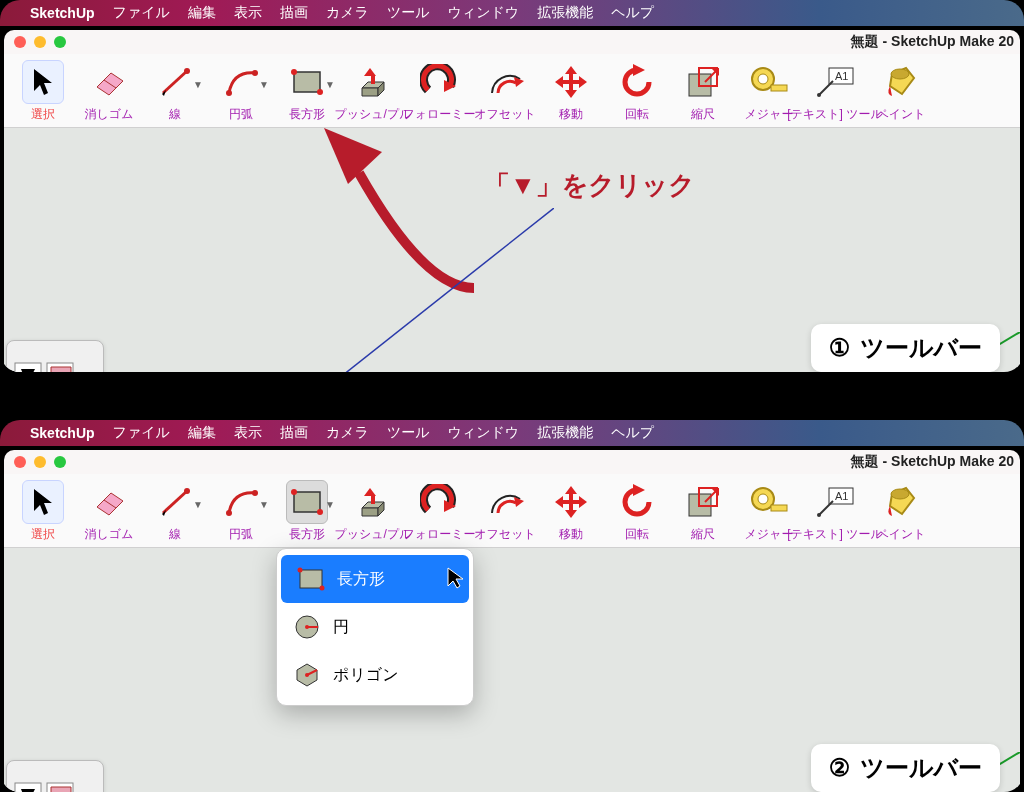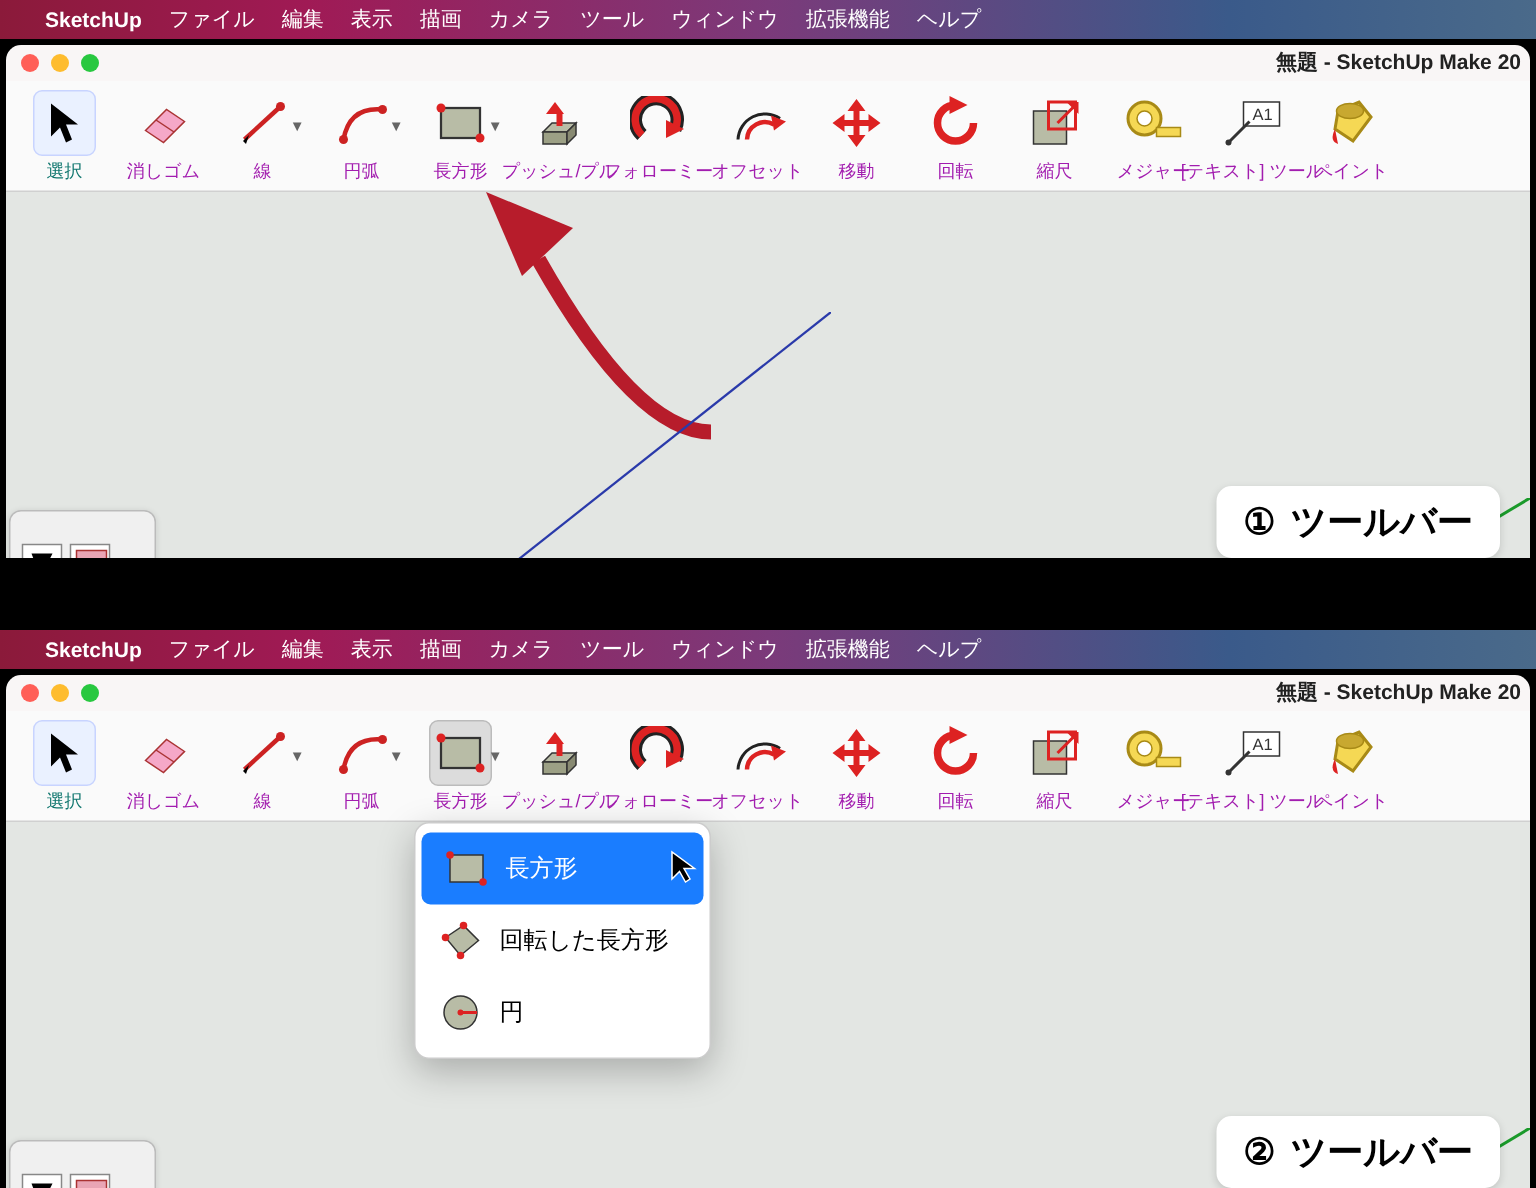--- a/index.html
+++ b/index.html
@@ -1,29 +1,29 @@
 <!DOCTYPE html>
 <html><head>
 <meta charset="utf-8">
 <style>
   * { box-sizing: border-box; margin: 0; padding: 0; }
   body { font-family: -apple-system, "Helvetica Neue", sans-serif; background: #000; width: 1024px; height: 792px; overflow: hidden; }
-  .panel { position: relative; overflow: hidden; }
+  .panel { position: relative; overflow: hidden; border-radius: 20px; }
   .menubar { height: 26px; background: linear-gradient(90deg, #8b1a3a 0%, #a01a55 20%, #7b3a7a 50%, #3a5a8a 80%, #4a6a8a 100%); display: flex; align-items: center; padding: 0 12px; gap: 18px; color: #fff; font-size: 14px; }
   .apple { font-size: 16px; }
   .menubar .app { font-weight: 700; }
   .titlebar { height: 24px; background: #f9f6f6; display: flex; align-items: center; padding: 0 10px; gap: 8px; border-top-left-radius: 10px; border-top-right-radius: 10px; margin: 4px 4px 0 4px; position: relative; text-align: right; }
   .dot { width: 12px; height: 12px; border-radius: 50%; }
   .d-red { background: #ff5f57; }
   .d-yellow { background: #febc2e; }
   .d-green { background: #28c840; }
   .wintitle { position: absolute; right: 6px; font-size: 14px; font-weight: 700; color: #222; }
   .toolbar { background: #fafafa; margin: 0 4px; padding: 6px 8px 4px 8px; display: flex; gap: 4px; border-bottom: 1px solid #d0d0d0; }
   .tool { display: flex; flex-direction: column; align-items: center; width: 62px; gap: 2px; cursor: pointer; }
-  .tool.sel .label { color: #0f766e; }
+  .tool.sel .label { color: #ef4444; }
   .iconbox { height: 44px; display: flex; align-items: center; justify-content: center; position: relative; }
   .label { font-size: 12px; color: #a21caf; white-space: nowrap; }
   .label.blue { color: #0a6cff; }
   .dd { font-size: 10px; color: #666; position: absolute; right: -8px; top: 18px; }
   .iconbox.btn { width: 42px; border: 1px solid transparent; border-radius: 6px; }
   .tool.sel .iconbox.btn { border-color: #c8d4ff; background: #eaf1ff; }
   .canvas { position: relative; background: #e3e6e3; margin: 0 4px; }
   .callout { position: absolute; left: 480px; top: 40px; color: #b71c2b; font-size: 26px; font-weight: 700; }
   .arrow-svg { position: absolute; left: 300px; top: -10px; }
   .badge { position: absolute; right: 20px; bottom: 20px; background: #fff; border-radius: 10px; padding: 8px 18px; display: flex; align-items: center; gap: 10px; font-size: 24px; font-weight: 700; box-shadow: 0 2px 6px rgba(0,0,0,0.15); }
@@ -200,20 +200,21 @@
           </svg>
         </div>
         <div class="label">ペイント</div>
       </div>
     </div>
   <div class="canvas" style="height:264px;">
     <svg class="arrow-svg" width="210" height="220">
       <path d="M 170 170 Q 120 170 55 55" stroke="#b71c2b" stroke-width="10" fill="none"></path>
       <polygon points="20,10 78,34 44,66" fill="#b71c2b"></polygon>
     </svg>
+    <div class="callout">「▼」をクリック</div>
     <svg style="position:absolute;left:310px;top:80px" width="240" height="190">
         <line x1="0" y1="190" x2="240" y2="0" stroke="#2a3aaa" stroke-width="1.5"></line>
       </svg>
     <svg style="position:absolute;right:0;bottom:0" width="100" height="60">
         <line x1="0" y1="60" x2="100" y2="0" stroke="#1a9a2a" stroke-width="2"></line>
       </svg>
     <div class="mini">
       <svg width="98" height="54">
           <rect x="8" y="22" width="26" height="22" fill="#fff" stroke="#888"></rect>
           <polygon points="14,28 28,28 20,44" fill="#000"></polygon>
@@ -398,34 +399,33 @@
       <div class="item active">
         <svg width="28" height="28">
             <rect x="3" y="5" width="22" height="18" fill="#b8bca6" stroke="#333"></rect>
             <circle cx="3" cy="5" r="2.5" fill="#d22"></circle>
             <circle cx="25" cy="23" r="2.5" fill="#d22"></circle>
           </svg>
         <span>長方形</span>
       </div>
       <div class="item">
         <svg width="28" height="28">
-            <path d="M4 12 L16 4 L26 14 L14 24 Z" fill="#b8bca6" stroke="#333"></path>
-            <circle cx="4" cy="12" r="2.5" fill="#d22"></circle>
-            <circle cx="16" cy="4" r="2.5" fill="#d22"></circle>
-            <circle cx="14" cy="24" r="2.5" fill="#d22"></circle>
-          </svg>
-        <span>回転した長方形</span>
-      </div>
-      <div class="item">
-        <svg width="28" height="28">
             <circle cx="14" cy="14" r="11" fill="#b8bca6" stroke="#333"></circle>
             <line x1="14" y1="14" x2="25" y2="14" stroke="#d22" stroke-width="2"></line>
             <circle cx="14" cy="14" r="2" fill="#d22"></circle>
           </svg>
         <span>円</span>
+      </div>
+      <div class="item">
+        <svg width="28" height="28">
+            <polygon points="14,3 24,9 24,19 14,25 4,19 4,9" fill="#b8bca6" stroke="#333"></polygon>
+            <line x1="14" y1="14" x2="24" y2="9" stroke="#d22" stroke-width="2"></line>
+            <circle cx="14" cy="14" r="2" fill="#d22"></circle>
+          </svg>
+        <span>ポリゴン</span>
       </div>
     </div>
     <span class="cursor2">
       <svg width="20" height="24">
           <polygon points="2,2 2,20 7,15 11,22 14,20 10,13 17,13" fill="#000" stroke="#fff" stroke-width="1"></polygon>
         </svg>
     </span>
     <svg style="position:absolute;right:0;bottom:0" width="100" height="60">
         <line x1="0" y1="60" x2="100" y2="0" stroke="#1a9a2a" stroke-width="2"></line>
       </svg>

